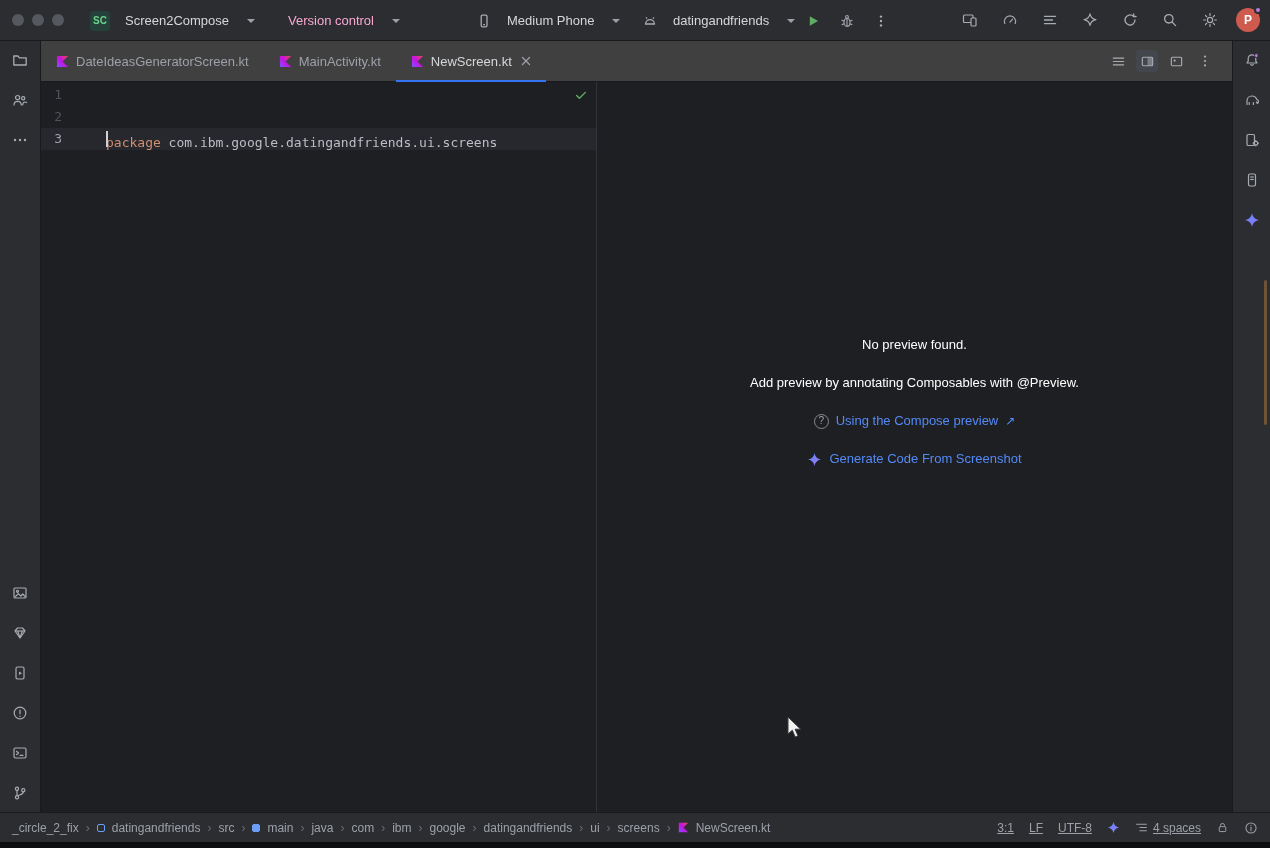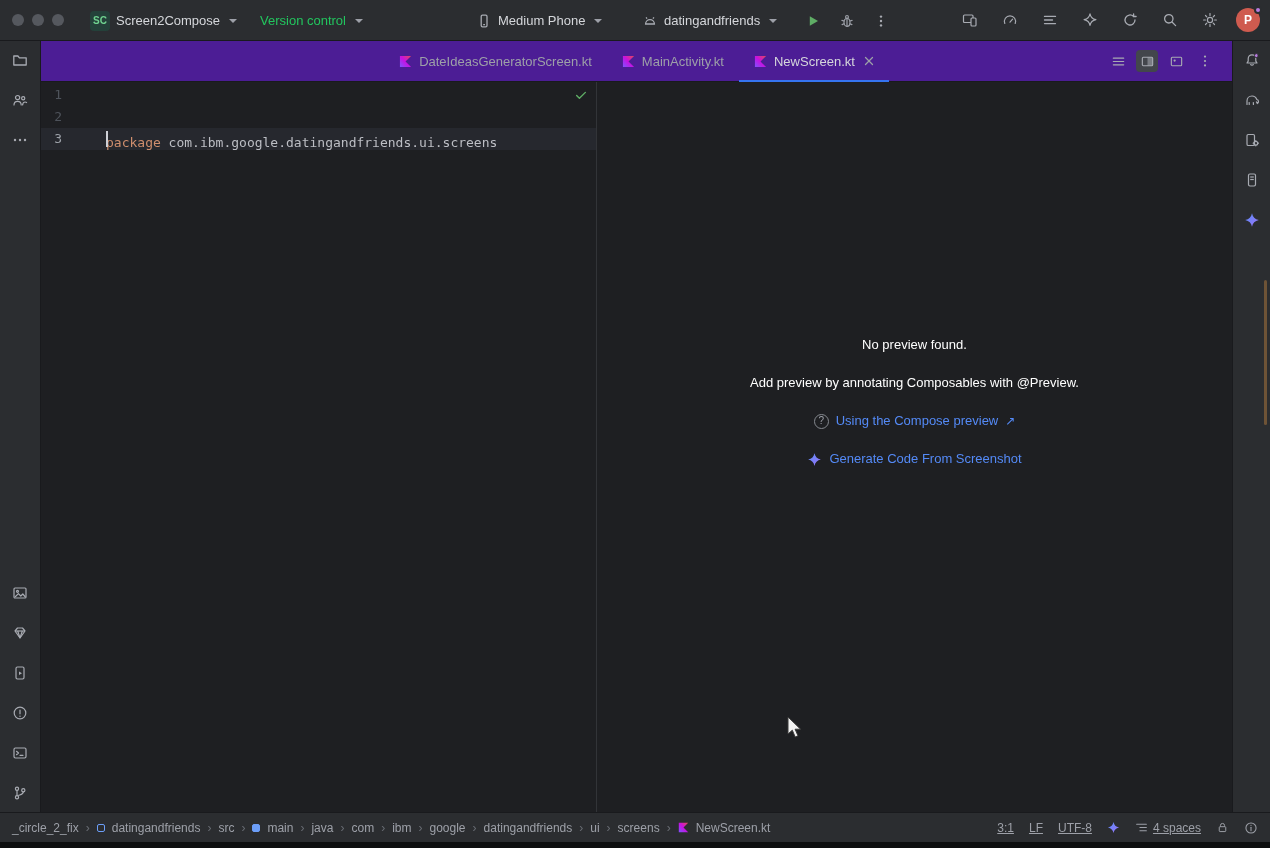--- a/index.html
+++ b/index.html
@@ -4,45 +4,45 @@
 <style>
   * { box-sizing: border-box; margin: 0; padding: 0; }
   html,body { width:1270px; height:848px; overflow:hidden; background:#1e1f22; }
   .app { position:relative; width:1270px; height:848px; background:#1e1f22;
          font-family:"Liberation Sans", sans-serif; font-size:13px; color:#bcbec4; }
 
   
   .titlebar { position:absolute; top:0; left:0; width:100%; height:41px; background:#2b2d30; border-bottom:1px solid #191a1d; }
   .traffic { position:absolute; left:12px; top:14px; display:flex; gap:8px; }
   .traffic span { width:12px; height:12px; border-radius:50%; background:#55585e; }
-  .chip { position:absolute; top:7px; height:27px; display:flex; align-items:center; gap:6px; padding:0 8px; border-radius:6px; color:#d5d7db; white-space:nowrap; }
+  .chip { position:absolute; top:7px; height:27px; display:flex; align-items:center; gap:15px; padding:0 8px; border-radius:6px; color:#d5d7db; white-space:nowrap; }
   .chip-project { left:82px; }
   .sc-badge { width:20px; height:20px; border-radius:4px; background:#24413a; color:#6fd28f; font-size:10px; font-weight:bold; display:flex; align-items:center; justify-content:center; }
-  .chip-vcs { left:252px; color:#22c55e; }
+  .chip-vcs { left:280px; color:#f9a8d4; }
   .chip-device { left:468px; }
   .chip-runconfig { left:634px; }
   .chev { width:0; height:0; border-left:4px solid transparent; border-right:4px solid transparent; border-top:4px solid #9da0a8; margin-left:3px; }
   .icon-btn { position:absolute; top:7px; width:28px; height:28px; display:flex; align-items:center; justify-content:center; border-radius:6px; }
   .run-btn { left:799px; } .debug-btn { left:833px; } .kebab-btn { left:867px; }
   .right-tools { position:absolute; right:10px; top:6px; display:flex; align-items:center; gap:12px; }
   .tool-ic { width:28px; height:28px; display:flex; align-items:center; justify-content:center; border-radius:6px; color:#a8abb2; }
   .avatar { width:24px; height:24px; border-radius:50%; background:#cf5b4f; color:#fff; font-size:12px; font-weight:bold;
             display:flex; align-items:center; justify-content:center; position:relative; }
   .avatar .dot { position:absolute; top:-2px; right:-2px; width:8px; height:8px; border-radius:50%; background:#b97ce0; border:2px solid #2b2d30; }
   .icon { color:#a8abb2; display:inline-flex; }
 
   
   .left-strip { position:absolute; left:0; top:41px; width:41px; bottom:36px; background:#2b2d30; border-right:1px solid #191a1d; }
   .right-strip { position:absolute; right:0; top:41px; width:38px; bottom:36px; background:#2b2d30; border-left:1px solid #191a1d; }
   .strip-top, .strip-bottom { position:absolute; left:0; right:0; display:flex; flex-direction:column; align-items:center; gap:12px; }
   .strip-top { top:5px; } .strip-bottom { bottom:5px; }
   .strip-btn { width:28px; height:28px; display:flex; align-items:center; justify-content:center; border-radius:6px; color:#a8abb2; }
 
   
-  .tabbar { position:absolute; left:41px; top:41px; right:38px; height:41px; background:#4c1d95; border-bottom:1px solid #191a1d; display:flex; align-items:stretch;justify-content:center; }
+  .tabbar { position:absolute; left:41px; top:41px; right:38px; height:41px; background:#404040; border-bottom:1px solid #191a1d; display:flex; align-items:stretch; }
   .tab { display:flex; align-items:center; gap:7px; padding:0 15px; color:#9da0a8; position:relative; cursor:default; }
   .tab.active { color:#d5d7db; }
   .tab.active::after { content:""; position:absolute; left:0; right:0; bottom:-1px; height:2px; background:#3574f0; }
   .tab .close-x { display:inline-flex; margin-left:2px; color:#9da0a8; }
   .view-toggles { position:absolute; right:16px; top:0; height:100%; display:flex; align-items:center; gap:7px; }
   .vt { width:22px; height:22px; display:flex; align-items:center; justify-content:center; border-radius:4px; color:#a8abb2; }
   .vt.selected { background:#43464c; }
 
   
   .editor { position:absolute; left:41px; top:82px; width:555px; bottom:36px; background:#1e1f22; overflow:hidden; }

